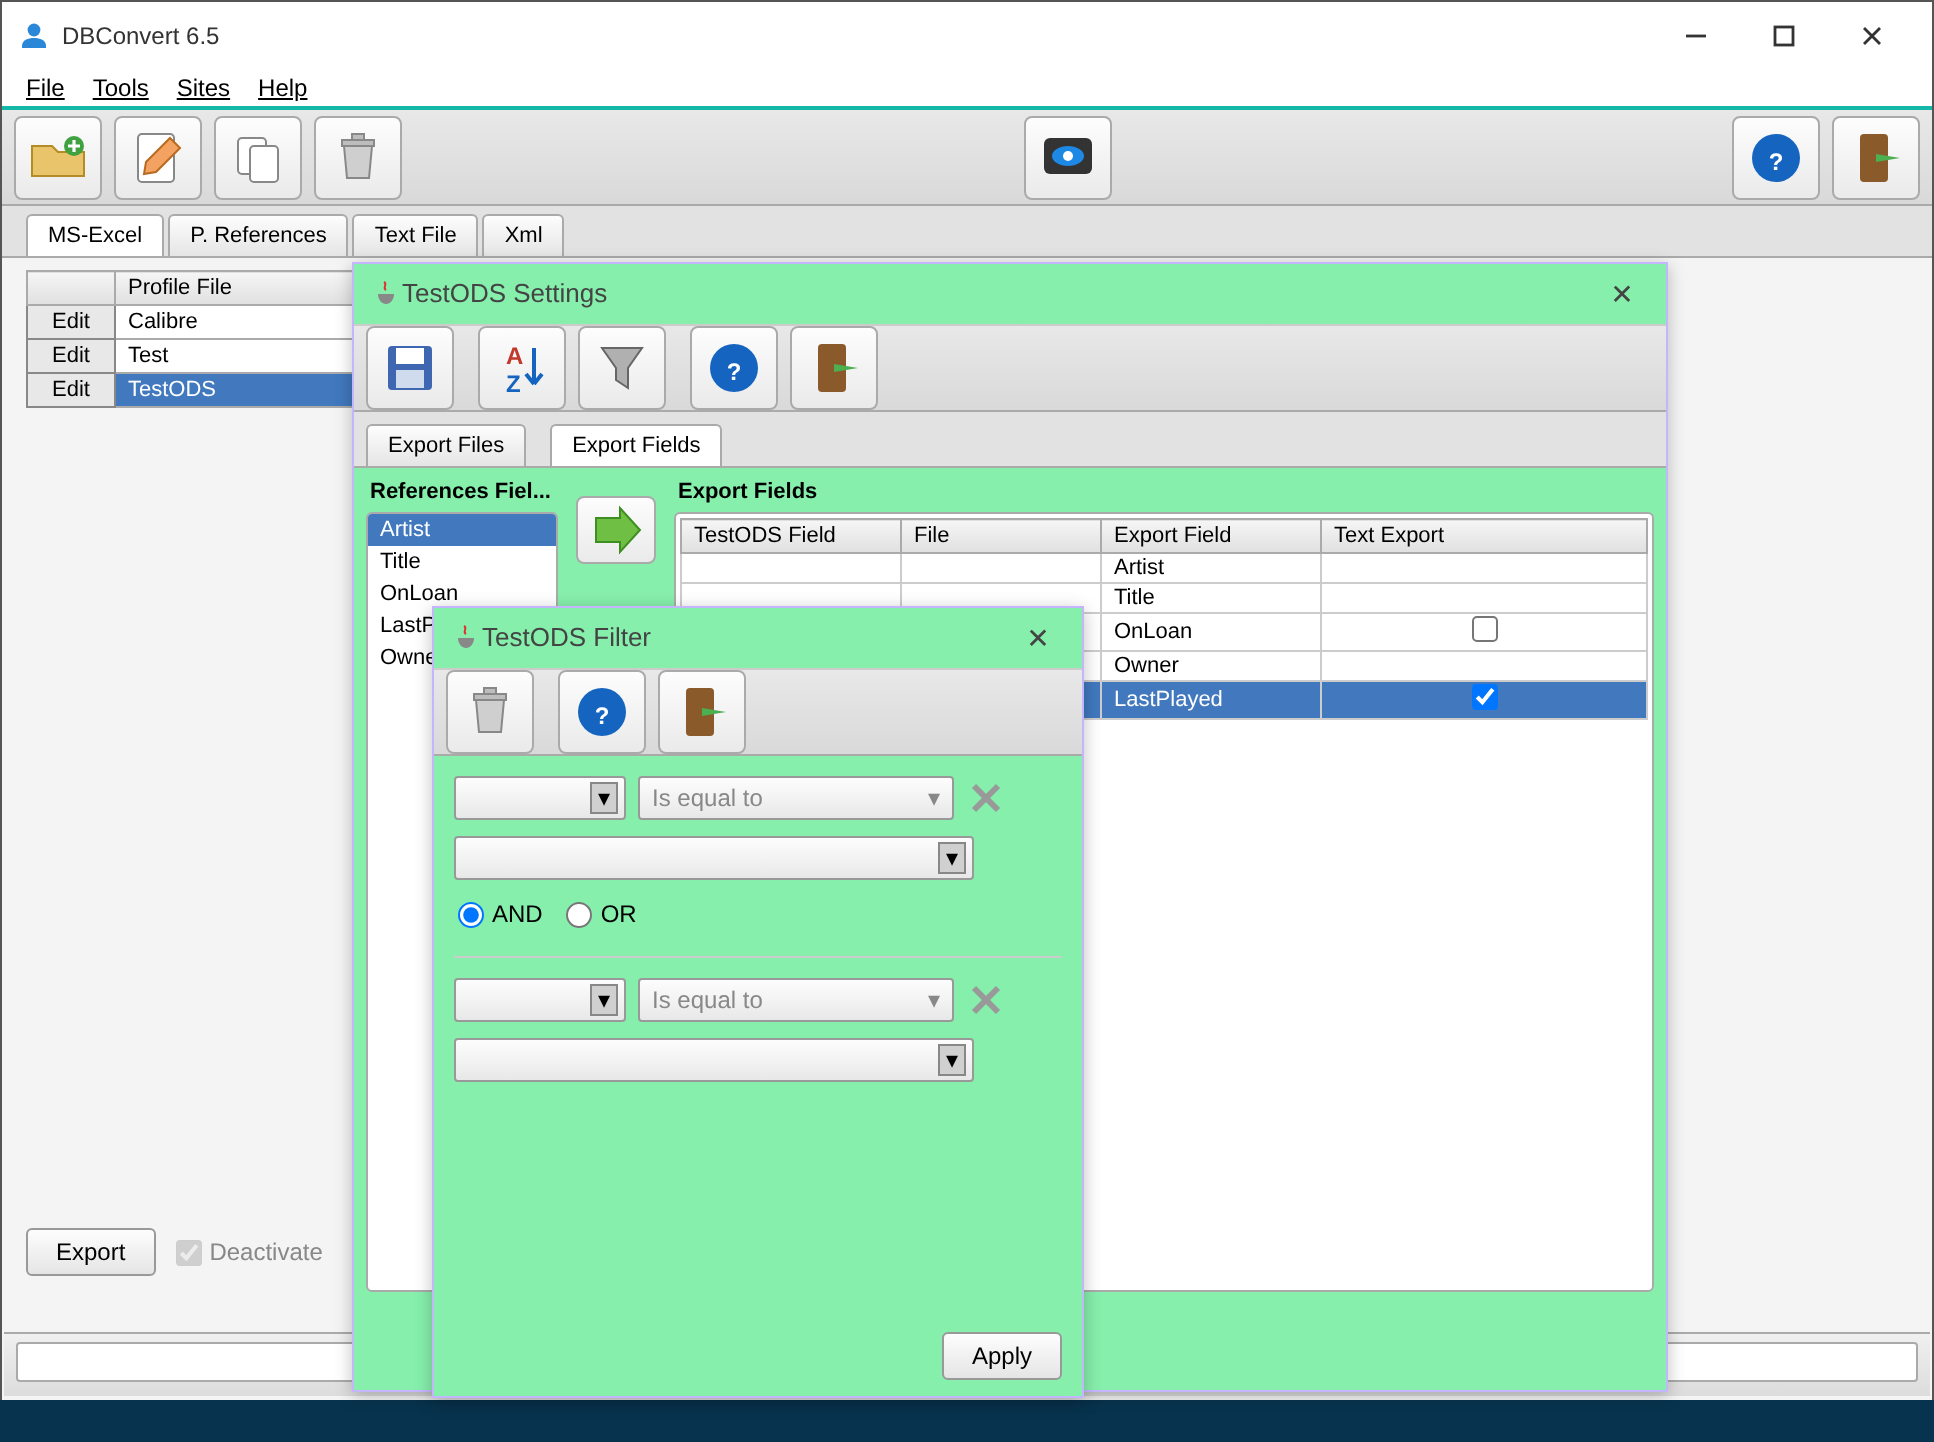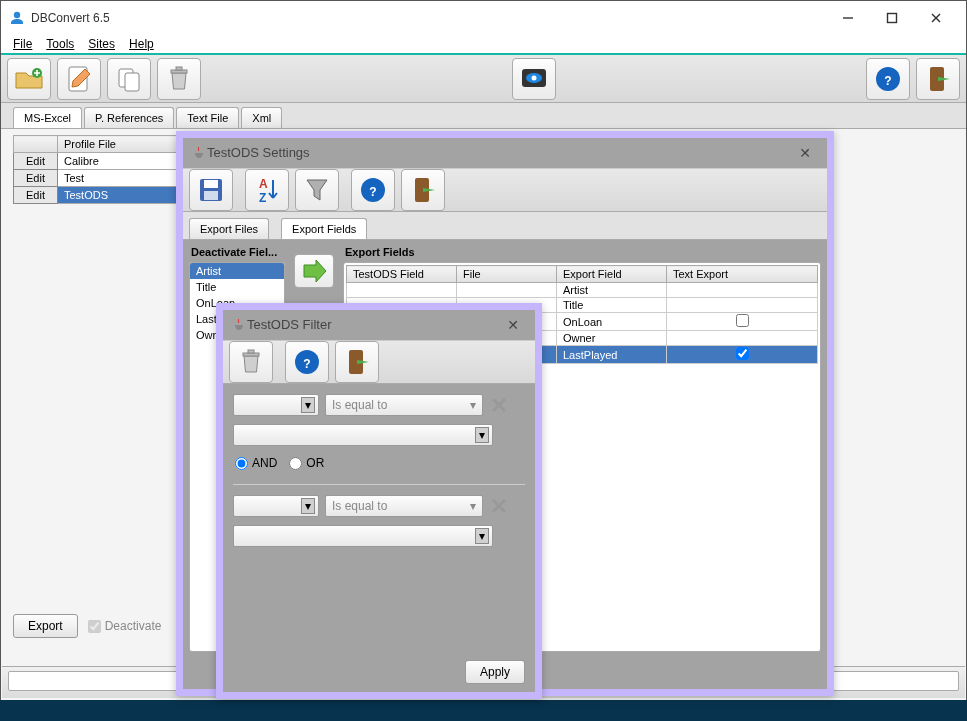--- a/index.html
+++ b/index.html
@@ -33,21 +33,21 @@
 .profile-table tr.selected td.data { background: #4178be; color: #fff; }
 
 .bottom-bar { position: absolute; left: 12px; bottom: 62px; display: flex; align-items: center; gap: 10px; }
 .btn { padding: 4px 14px; background: linear-gradient(#fdfdfd,#e5e5e5); border: 1px solid #999; border-radius: 3px; cursor: pointer; }
 .chk-label { display: flex; align-items: center; gap: 4px; color: #888; }
 
 .statusbar { position: absolute; left: 1px; right: 1px; bottom: 1px; height: 32px; background: linear-gradient(#f0f0f0,#dcdcdc); border-top: 1px solid #aaa; }
 .statusbar .inner { margin: 4px 6px; height: 20px; border: 1px solid #aaa; background: #fff; border-radius: 2px; }
 
 
-.dialog { position: absolute; background: #a3a3a3; border: 7px solid #c4b5fd; box-shadow: 0 2px 8px rgba(0,0,0,.25); }
+.dialog { position: absolute; background: #86efac; border: 1px solid #c4b5fd; box-shadow: 0 2px 8px rgba(0,0,0,.25); }
 .dialog .dtitle { height: 30px; display: flex; align-items: center; padding: 0 8px; border-bottom: 1px solid transparent; }
 .dialog .dtitle .title { flex: 1; color: #444; font-size: 13px; }
 .dialog .close-x { width: 28px; height: 24px; display: flex; align-items: center; justify-content: center; cursor: pointer; font-size: 14px; color: #444; }
 .dialog-toolbar { height: 44px; background: linear-gradient(#e8e8e8,#d9d9d9); border-top: 1px solid #ccc; border-bottom: 1px solid #aaa; display: flex; align-items: center; padding: 3px 6px; gap: 6px; }
 
 
 .settings { left: 176px; top: 131px; width: 658px; height: 565px; }
 .settings .tabs2 { display: flex; gap: 12px; padding: 6px 6px 0 6px; background: #e2e2e2; border-bottom: 1px solid #aaa; }
 .settings .panel { display: flex; gap: 6px; padding: 4px 6px; height: calc(100% - 30px - 44px - 27px); }
 .col-title { font-size: 11px; font-weight: bold; margin: 2px 2px 4px 2px; }
@@ -261,21 +261,21 @@
           <path d="M16 14l12 2-12 2z" fill="#4caf50"></path>
         </svg>
       </div>
   </div>
   <div class="tabs2">
     <div class="tab">Export Files</div>
     <div class="tab active">Export Fields</div>
   </div>
   <div class="panel">
     <div class="left-col">
-      <div class="col-title">Deactivate Fiel...</div>
+      <div class="col-title">References Fiel...</div>
       <div class="list-box">
         <div class="item selected">Artist</div>
         <div class="item">Title</div>
         <div class="item">OnLoan</div>
         <div class="item">LastPlayed</div>
         <div class="item">Owner</div>
       </div>
     </div>
     <div class="mid-col">
       <div class="tbtn" style="width:40px;height:34px">

